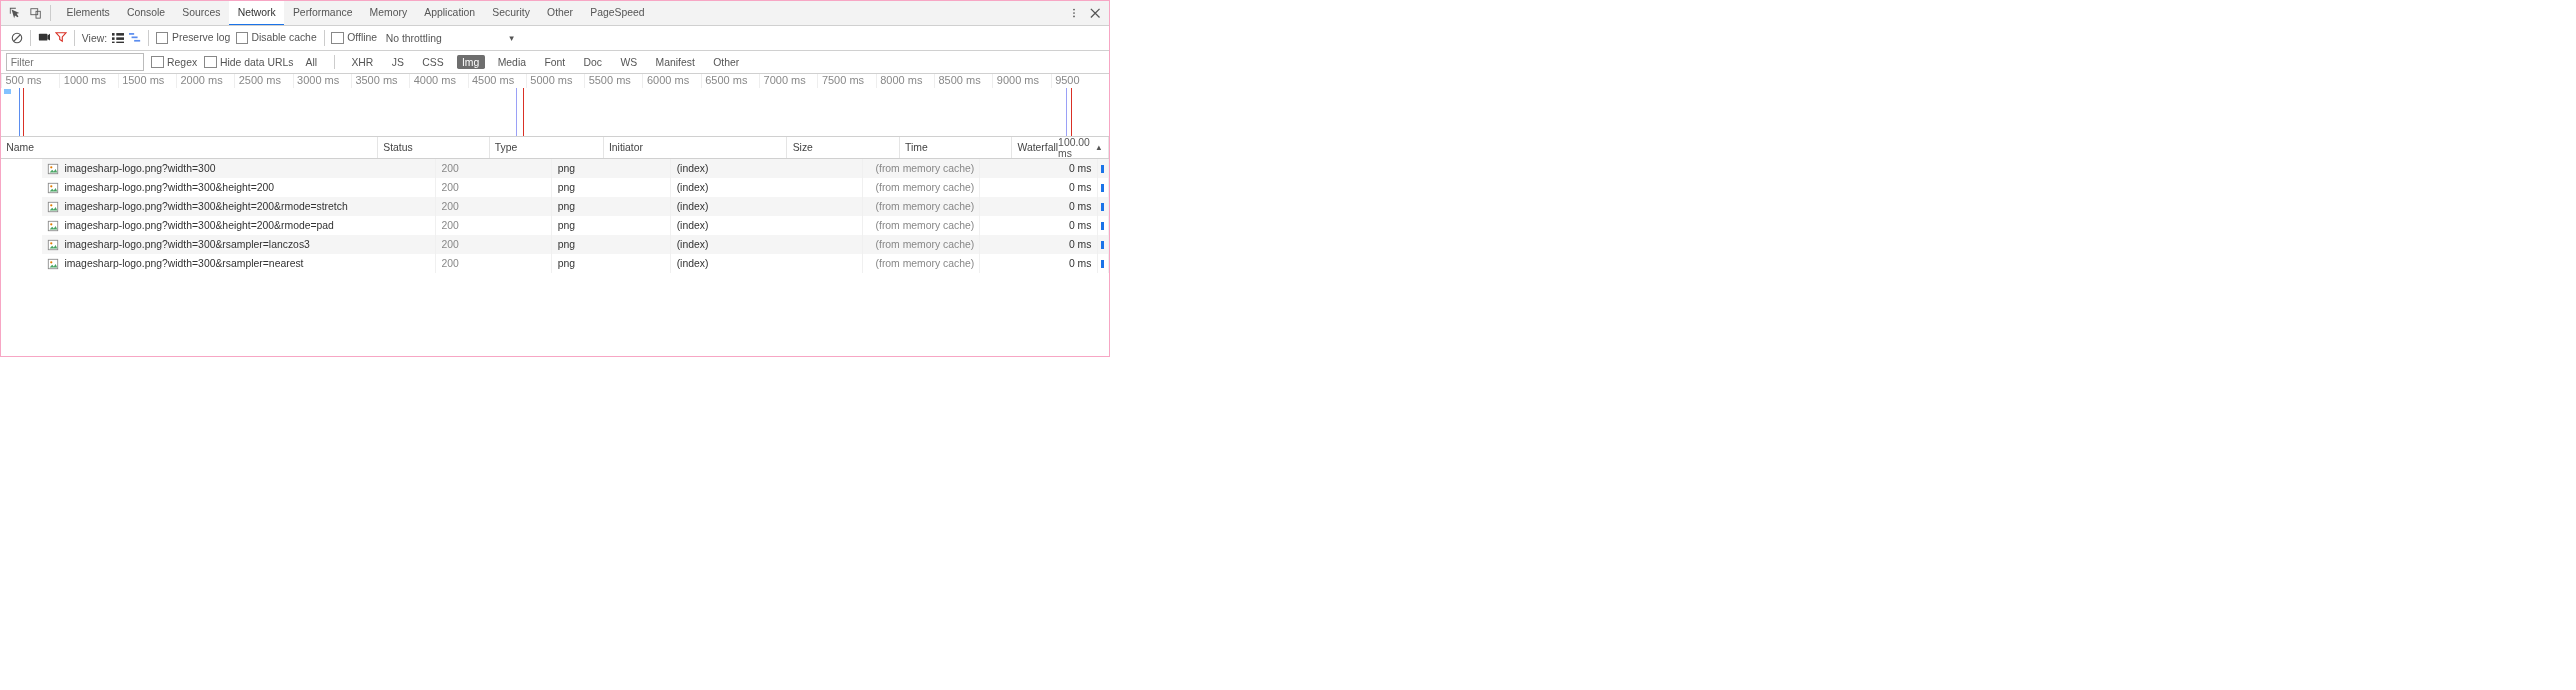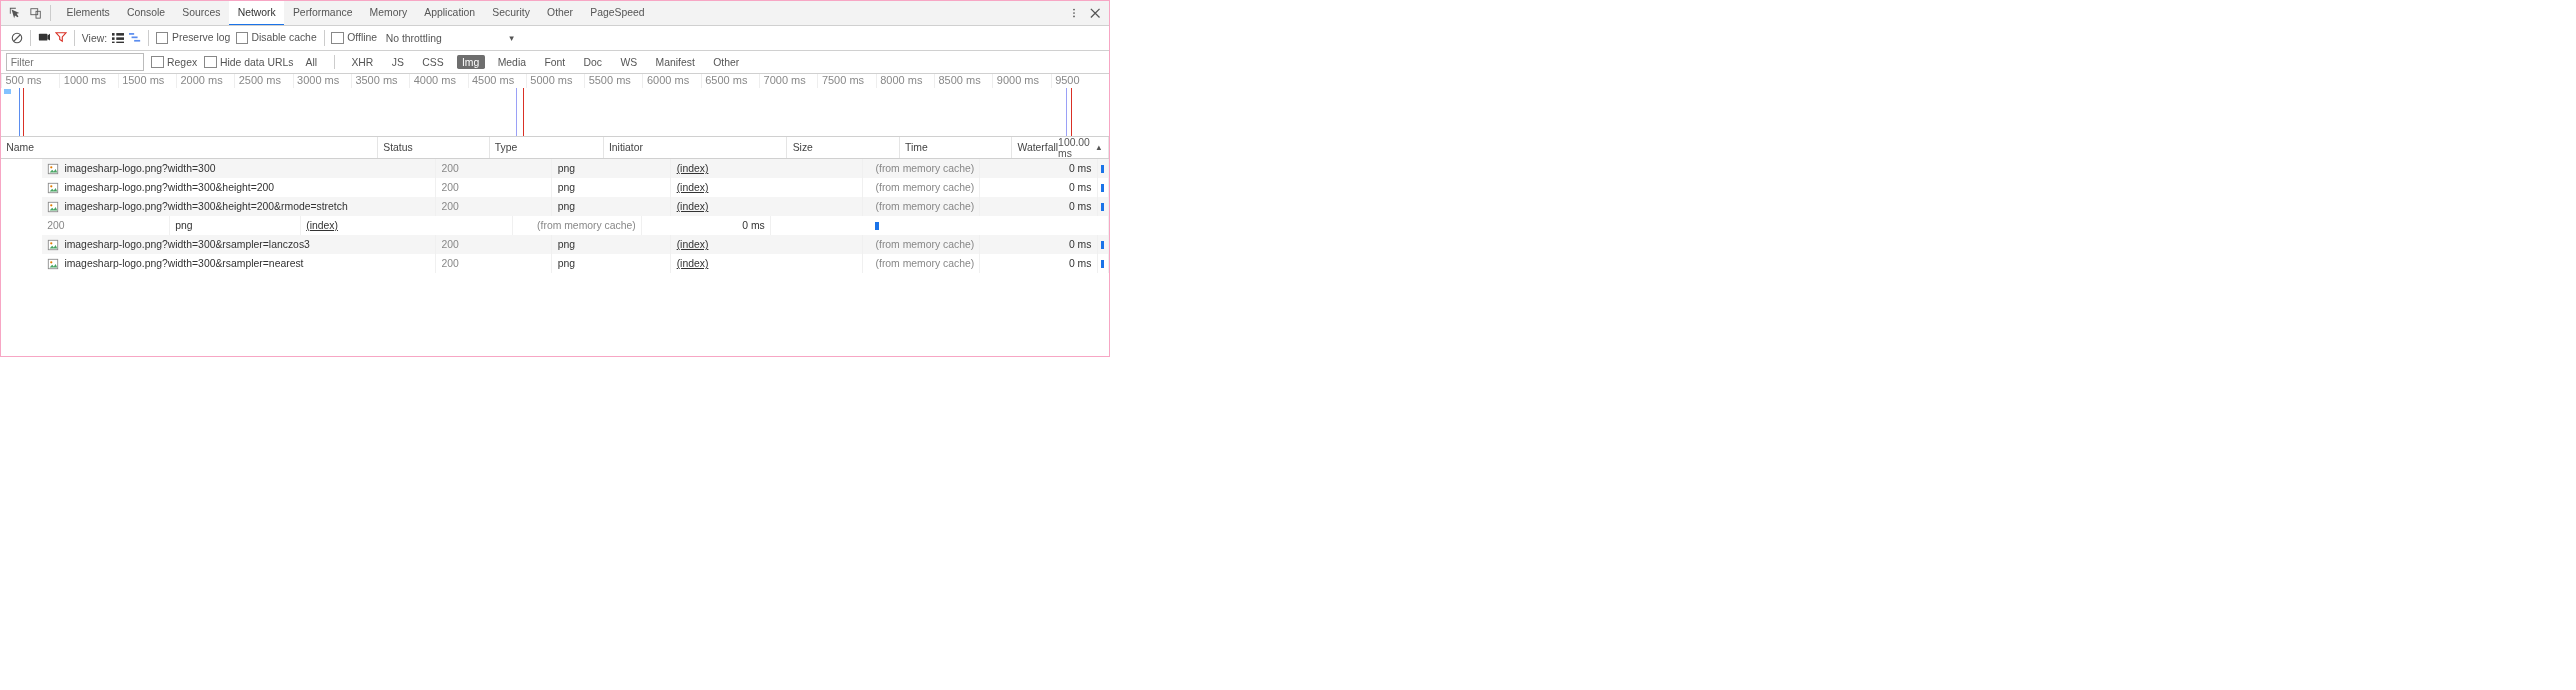--- a/index.html
+++ b/index.html
@@ -202,21 +202,21 @@
   box-sizing: border-box;
   border-right: 0.9px solid #f0f0f0;
   overflow: hidden;
   white-space: nowrap;
   text-overflow: ellipsis;
   height: 100%;
   display: flex;
   align-items: center;
 }
 .cell.right { justify-content: flex-end; }
-.cell .link { text-decoration: underline; cursor: pointer; text-align: center; }
+.cell .link { cursor: pointer; text-align: center; }
 .cell.muted { color: #888; }
 .file-icon {
   width: 12px; height: 12px;
   display:inline-flex; align-items:center; justify-content:center;
   margin-right: 5.2px;
 }
 .col-name { width: 437px; }
 .col-status { width: 128px; }
 .col-type { width: 131px; }
 .col-initiator { width: 212px; }
@@ -481,20 +481,30 @@
           <div class="cell col-initiator">
             <span class="link">(index)</span>
           </div>
           <div class="cell col-size right muted">(from memory cache)</div>
           <div class="cell col-time right">0 ms</div>
           <div class="cell col-waterfall" style="position: relative;">
             <div class="wf-bar" style="left: 31%;"></div>
           </div>
         </div>
         <div class="row">
+          <div class="cell col-name">
+            <span class="file-icon">
+              <svg width="12" height="12" viewBox="0 0 14 14">
+                <rect x="1.5" y="1.5" width="11" height="11" fill="#fff" stroke="#888"></rect>
+                <circle cx="5" cy="5" r="1.3" fill="#e07b00"></circle>
+                <path d="M3 11l3-3 2 2 2-3 2 4z" fill="#4aa564"></path>
+              </svg>
+            </span>
+            <span>imagesharp-logo.png?width=300&amp;height=200&amp;rmode=pad</span>
+          </div>
           <div class="cell col-status muted">200</div>
           <div class="cell col-type">png</div>
           <div class="cell col-initiator">
             <span class="link">(index)</span>
           </div>
           <div class="cell col-size right muted">(from memory cache)</div>
           <div class="cell col-time right">0 ms</div>
           <div class="cell col-waterfall" style="position: relative;">
             <div class="wf-bar" style="left: 31%;"></div>
           </div>

